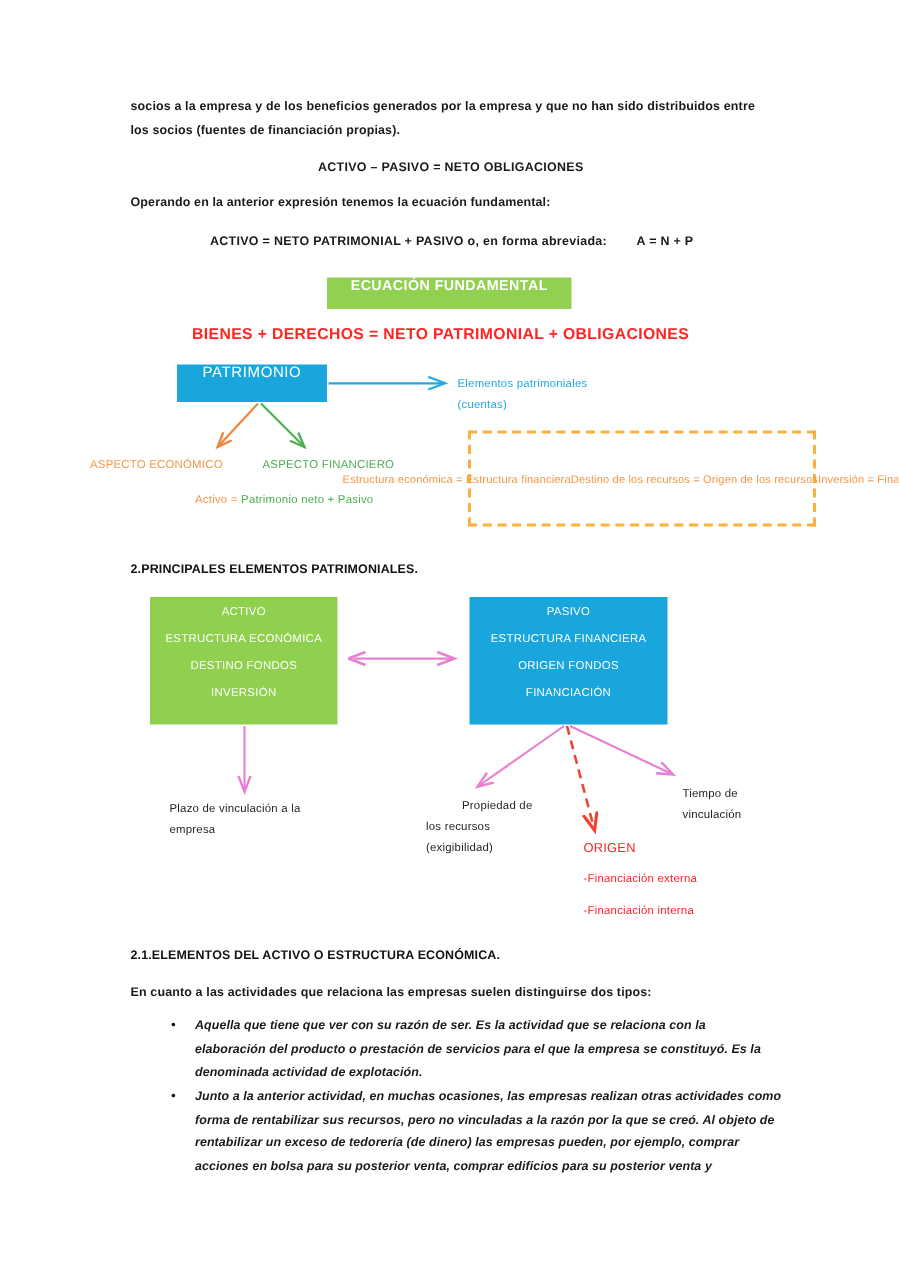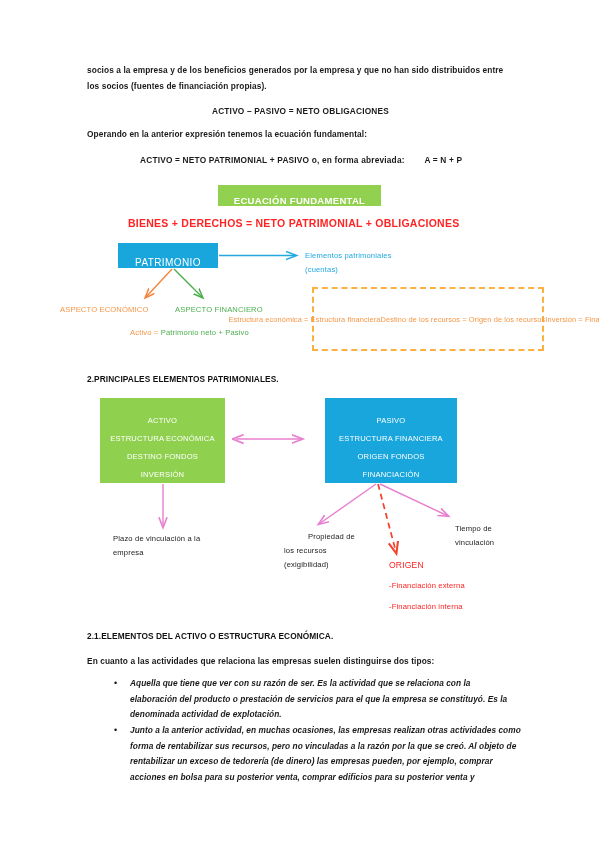--- a/index.html
+++ b/index.html
@@ -66,21 +66,21 @@
     font-style: italic;
   }
 
   
   .box {
     position: absolute;
     box-sizing: border-box;
     display: flex;
     flex-direction: column;
     align-items: center;
-    justify-content: flex-end;
+    justify-content: flex-start;
   }
   .box-green-banner {
     background: #92d14f;
     color: #ffffff;
     font-size: 9.5px;
     font-weight: 600;
     letter-spacing: 0.3px;
   }
   .box-blue {
     background: #18a6dd;
@@ -194,21 +194,21 @@
 
   <div class="heading" style="left:87px; top:372px;">2.PRINCIPALES ELEMENTOS PATRIMONIALES.</div>
 
   <div class="box box-green" style="left:100px; top:398px; width:125px; height:85px;">
     <div class="box-line">ACTIVO</div>
     <div class="box-line">ESTRUCTURA ECONÓMICA</div>
     <div class="box-line">DESTINO FONDOS</div>
     <div class="box-line">INVERSIÓN</div>
   </div>
 
-  <div class="box box-blue" style="left:313px; top:398px; width:132px; height:85px;margin-left:12px;">
+  <div class="box box-blue" style="left:313px; top:398px; width:132px; height:85px;">
     <div class="box-line">PASIVO</div>
     <div class="box-line">ESTRUCTURA FINANCIERA</div>
     <div class="box-line">ORIGEN FONDOS</div>
     <div class="box-line">FINANCIACIÓN</div>
   </div>
 
   <div class="t" style="left:113px; top:533px; color:#222;">Plazo de vinculación a la</div>
   <div class="t" style="left:113px; top:547px; color:#222;">empresa</div>
 
   <div class="t" style="left:284px; top:531px; color:#222;padding-left:24px;">Propiedad de</div>

